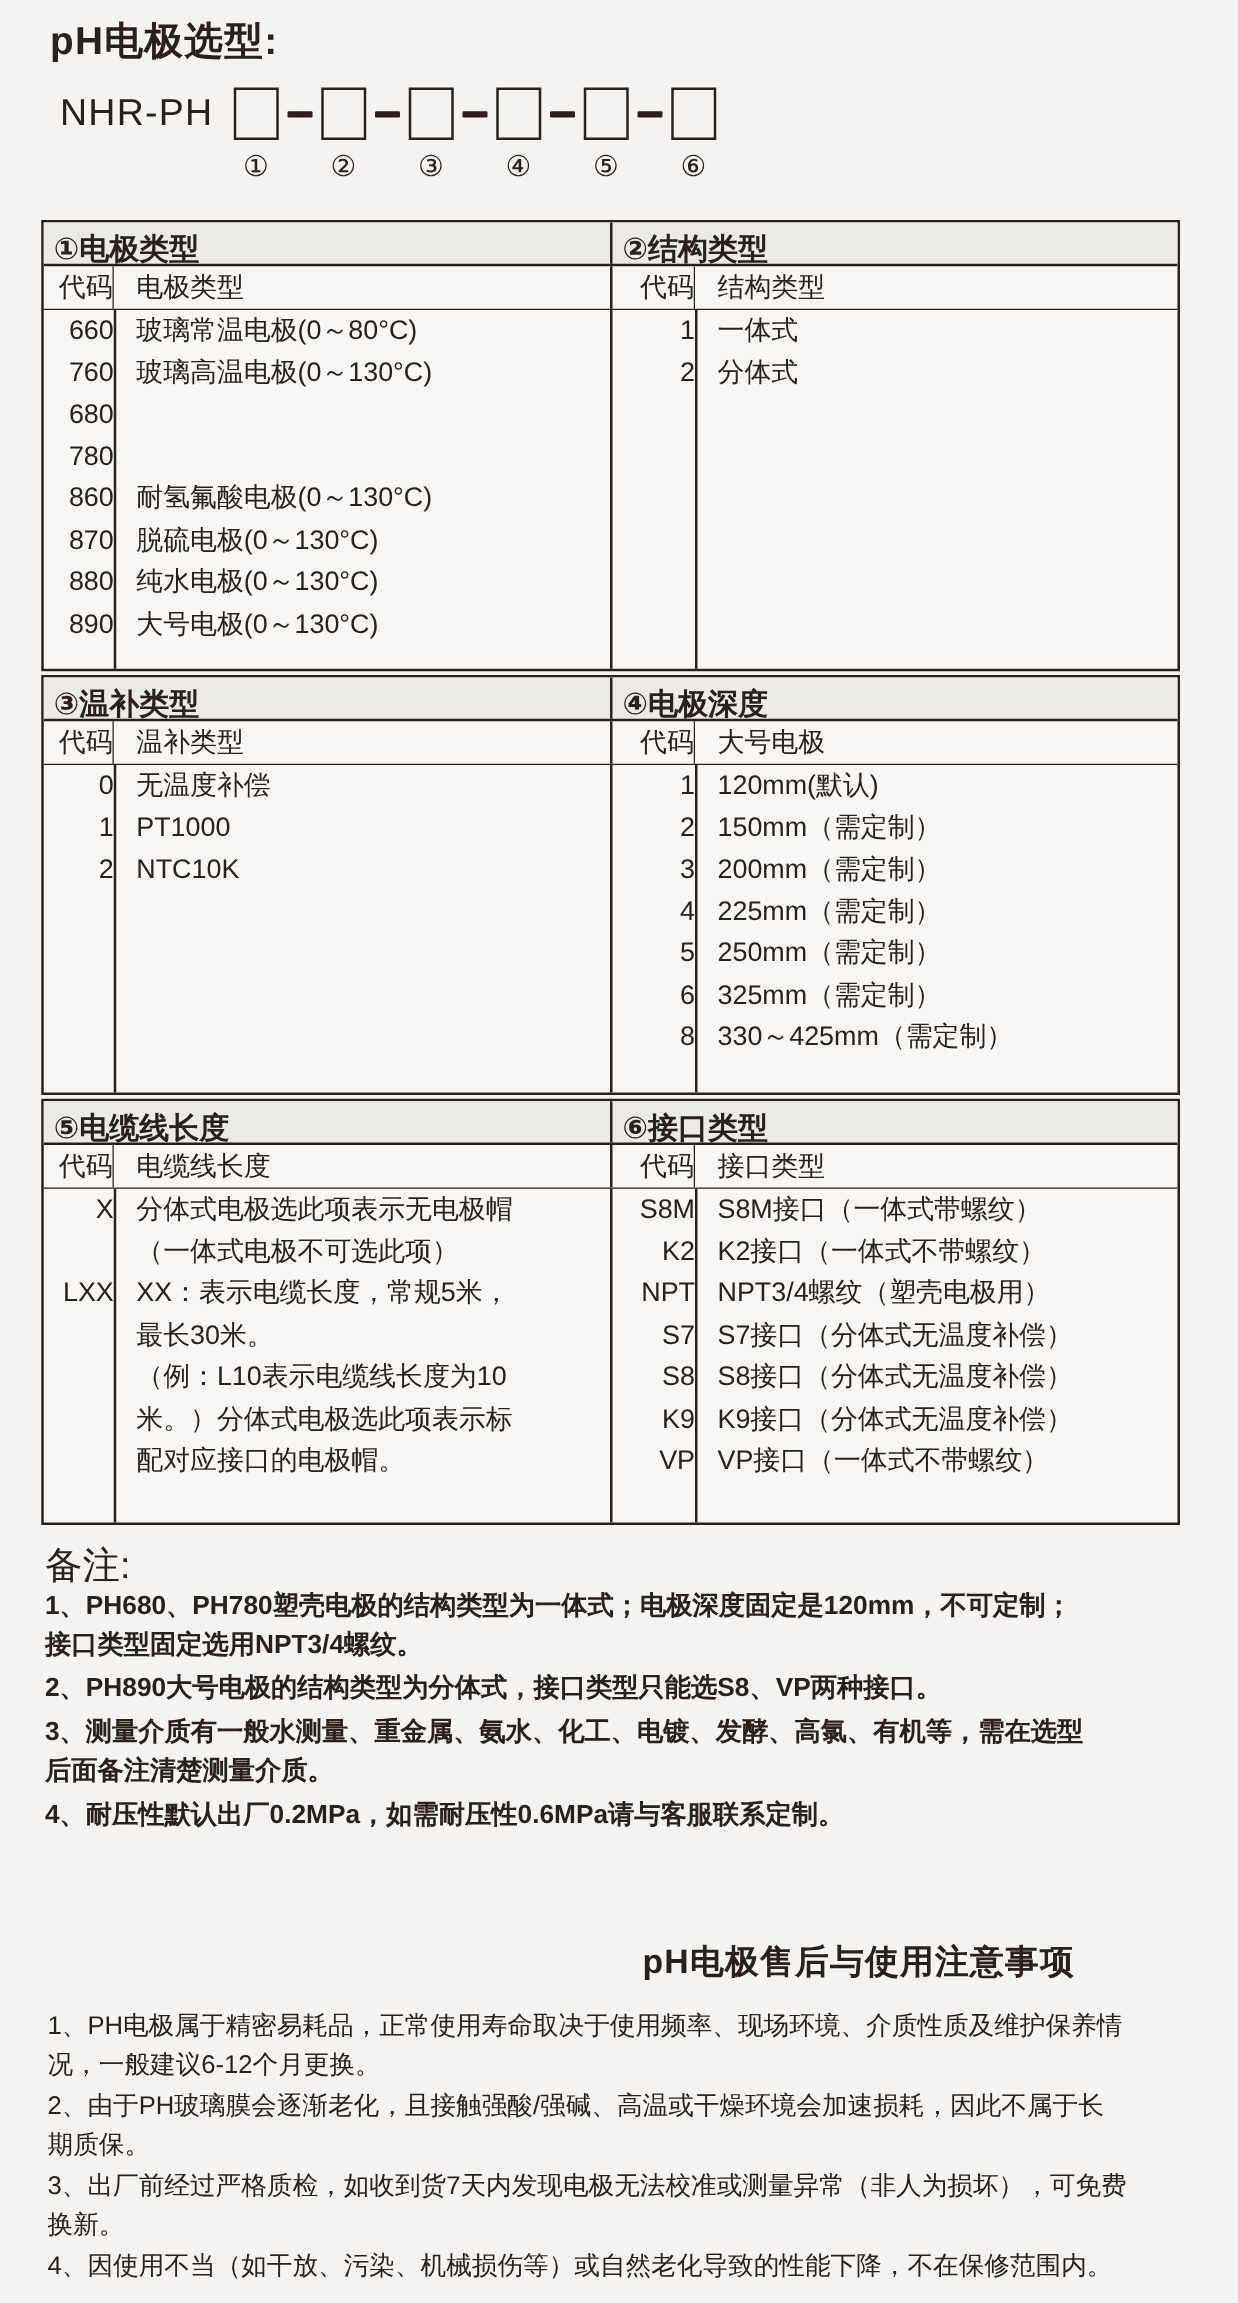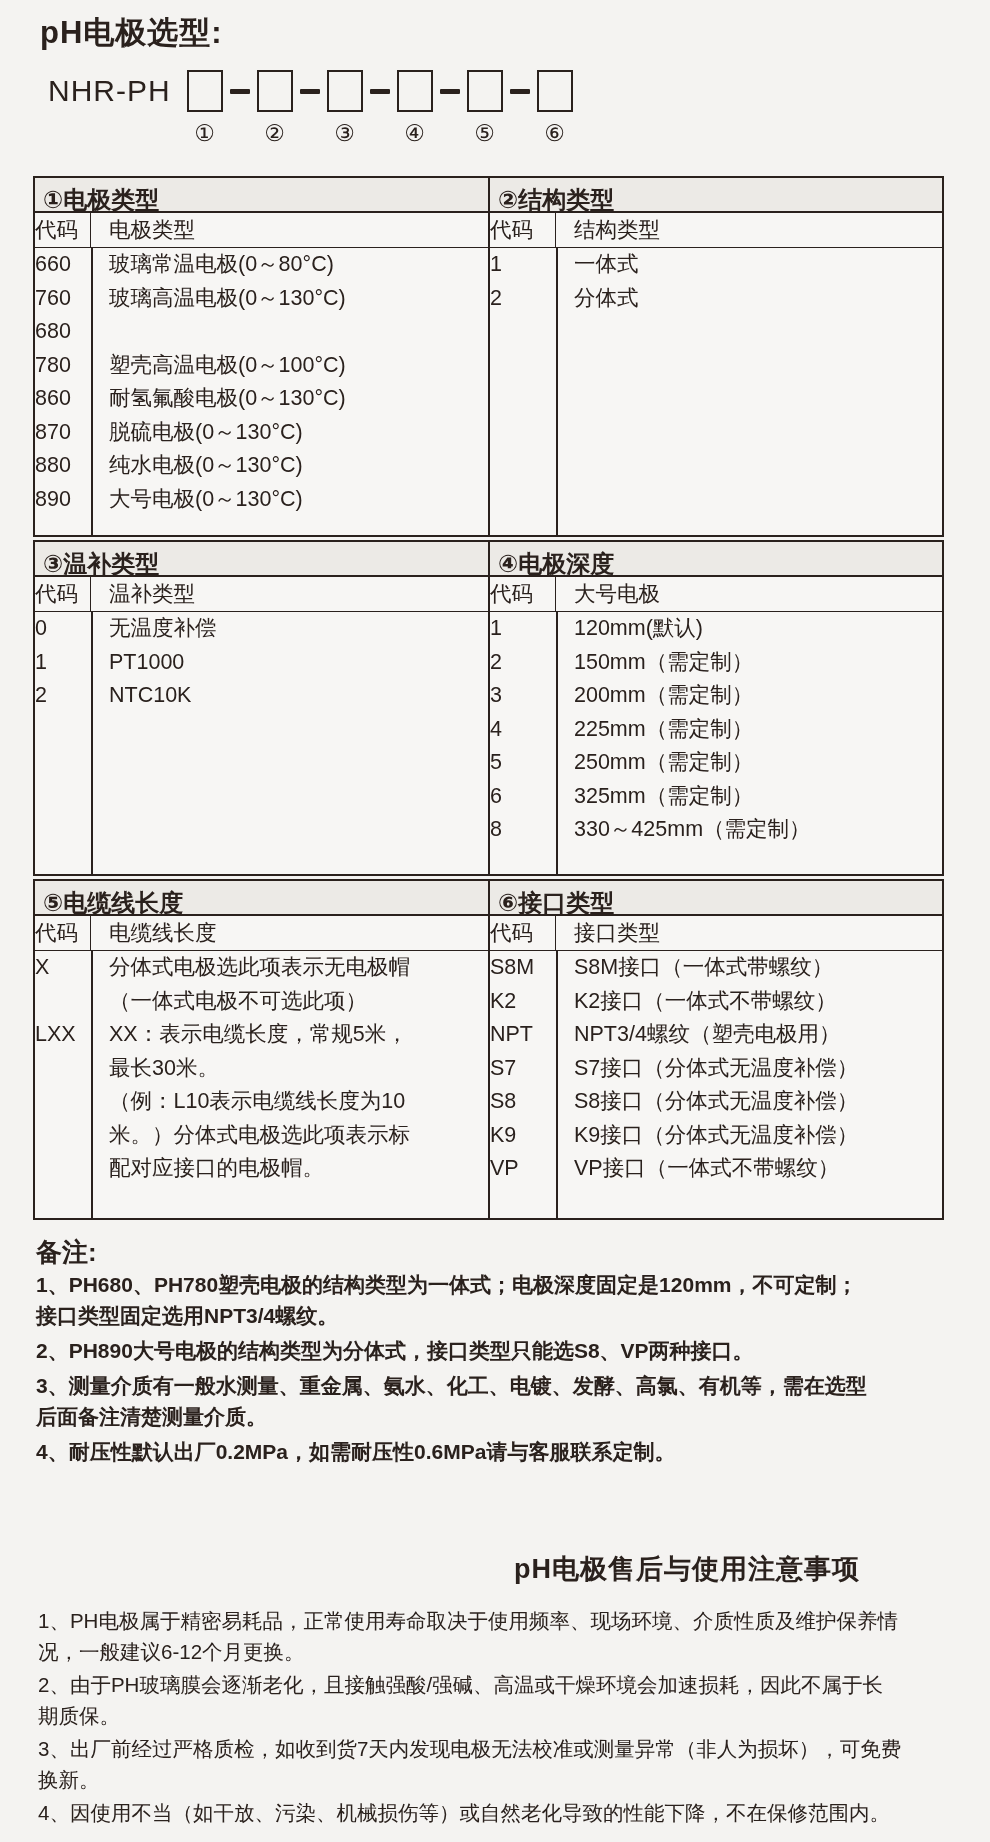--- a/index.html
+++ b/index.html
@@ -26,31 +26,31 @@
   .sel-table{margin:30px 0 0 33px;width:911px}
   .section{border:2.5px solid var(--ink);background:var(--cellbg);margin-bottom:3px}
   .band{display:flex;height:35px;line-height:44px;border-bottom:2px solid var(--ink);
         background:var(--bandbg);font-weight:bold;font-size:24px}
   .band .cellpad{padding-left:8px}
   .half-l{width:455px;flex-shrink:0;border-right:2.5px solid var(--ink);position:relative}
   .half-r{flex:1;position:relative}
   .colhdr{display:flex;height:35px;line-height:35px;border-bottom:1.5px solid var(--ink);font-size:21.5px}
   .colhdr .half-l,.colhdr .half-r{display:flex}
   .colhdr .code{border-right:1.5px solid var(--ink)}
-  .code{width:56px;flex-shrink:0;text-align:left}
+  .code{width:56px;flex-shrink:0;text-align:right}
   .half-r .code{width:66px}
   .tlabel{padding-left:18px;white-space:pre-line}
   .content{display:flex;font-size:21.5px}
   .trow{display:flex;line-height:33.5px}
   .vline{position:absolute;top:0;bottom:0;left:56px;width:1.5px;background:var(--ink)}
   .half-r .vline{left:66px}
   .ht-a{height:287px}.ht-b{height:262px}.ht-c{height:267px}
   
   .notes{margin:16px 0 0 36px;width:930px}
-  .notes-title{font-weight:bold;font-size:26px;line-height:33px}
+  .notes-title{font-weight:normal;font-size:30px;line-height:33px}
   .note-item{font-size:21px;line-height:31px;white-space:pre-line;font-weight:bold;margin-bottom:4px}
   
   .aftersales{margin-top:84px}
   .as-title{width:860px;text-align:right;font-size:27px;font-weight:bold;letter-spacing:1px}
   .as-items{margin:18px 0 0 38px;width:940px}
   .as-item{font-size:20.5px;line-height:31px;white-space:pre-line;margin-bottom:2px}
 </style>
 </head>
 <body>
 
@@ -119,21 +119,20 @@
             </div>
             <div class="trow">
               <div class="code">760</div>
               <div class="tlabel">玻璃高温电极(0～130°C)</div>
             </div>
             <div class="trow">
               <div class="code">680</div>
             </div>
             <div class="trow">
               <div class="code">780</div>
-              <div class="tlabel">塑壳高温电极(0～100°C)</div>
             </div>
             <div class="trow">
               <div class="code">860</div>
               <div class="tlabel">耐氢氟酸电极(0～130°C)</div>
             </div>
             <div class="trow">
               <div class="code">870</div>
               <div class="tlabel">脱硫电极(0～130°C)</div>
             </div>
             <div class="trow">

